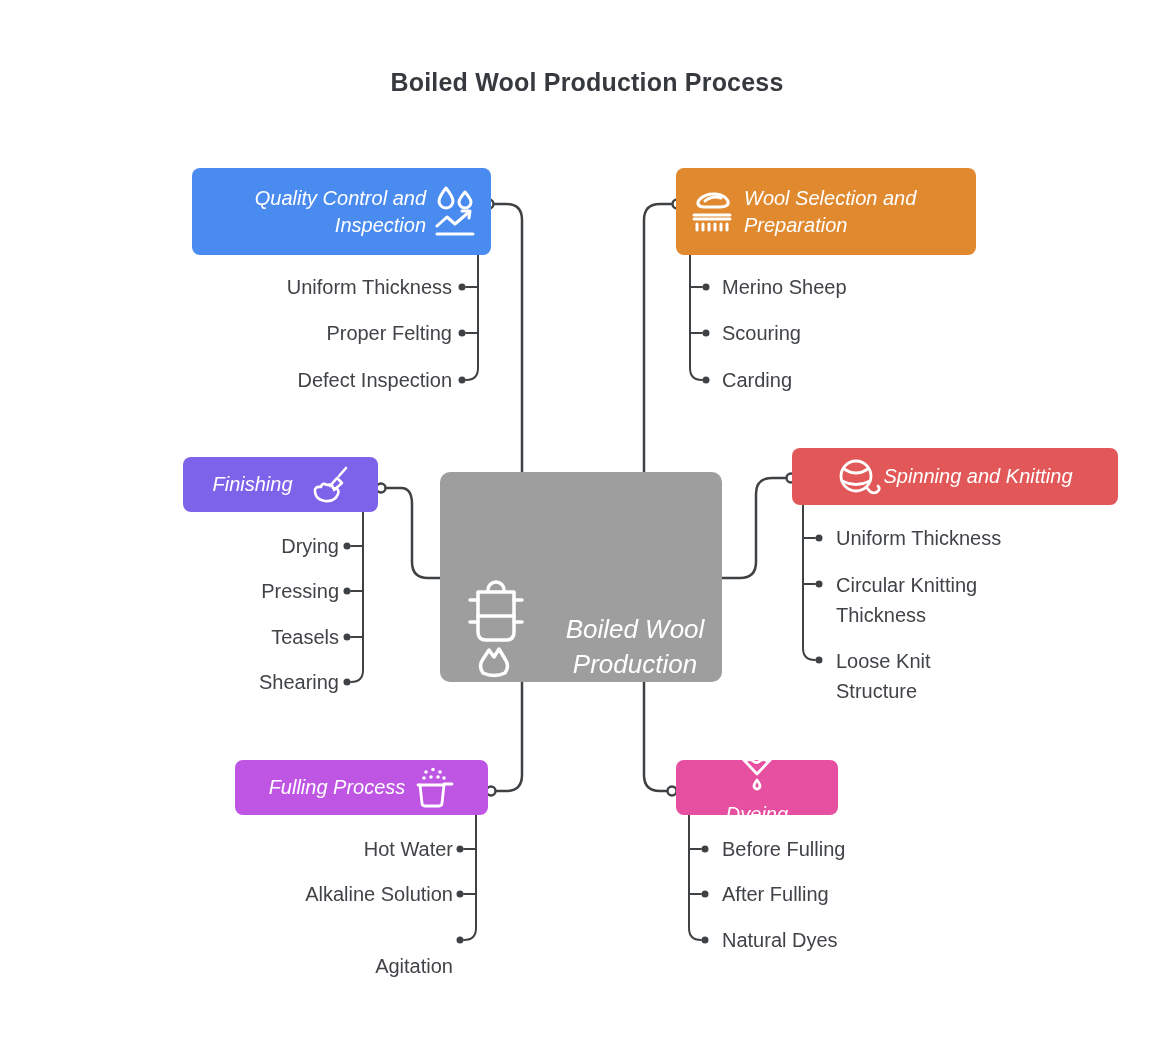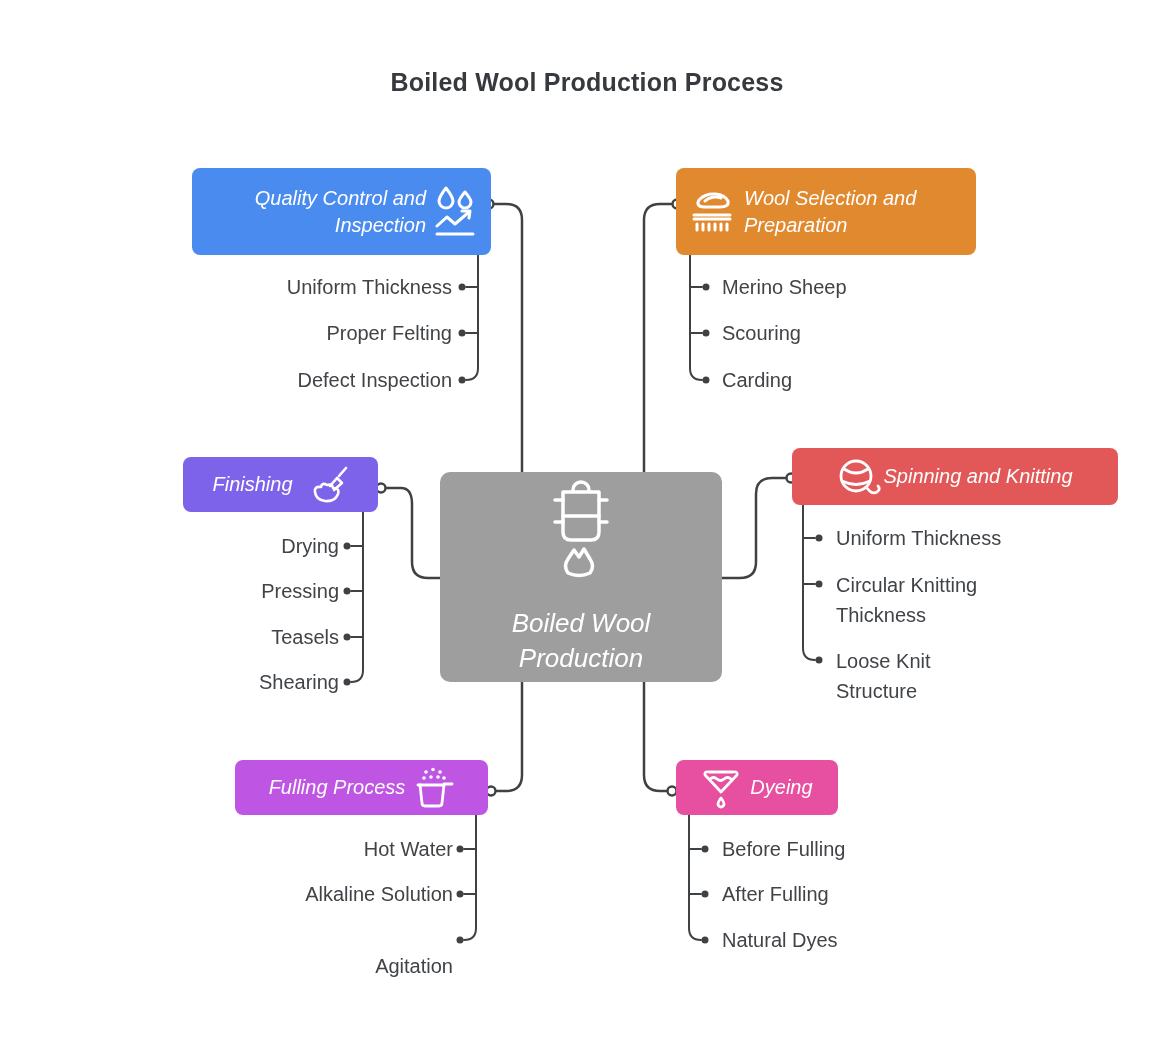--- a/index.html
+++ b/index.html
@@ -19,24 +19,24 @@
   }
   .node .lbl{font-size:20px;font-weight:500;line-height:27px;font-style:italic;}
   .node svg{flex:0 0 auto;display:block;}
   .n-quality{left:192px;top:168px;width:299px;height:87px;background:#4a8bf0;gap:9px;}
   .n-quality .lbl{text-align:right;max-width:225px;}
   .n-wool{left:676px;top:168px;width:300px;height:87px;background:#e0892f;gap:10px;}
   .n-wool .lbl{text-align:left;max-width:222px;}
   .n-finishing{left:183px;top:457px;width:195px;height:55px;background:#7d62ea;gap:16px;}
   .n-spinning{left:792px;top:448px;width:326px;height:57px;background:#e25757;}
   .n-fulling{left:235px;top:760px;width:253px;height:55px;background:#bf55e3;gap:9px;}
-  .n-dyeing{left:676px;top:760px;width:162px;height:55px;background:#e74fa0;gap:9px;}
+  .n-dyeing{left:676px;top:760px;width:162px;height:55px;background:#e74fa0;gap:9px;flex-direction:column;}
   .n-center{
     left:440px;top:472px;width:282px;height:210px;background:#9e9e9e;border-radius:10px;
-    flex-direction:column;gap:24px;
+    gap:24px;align-items:flex-end;
   }
   .n-center .lbl{font-size:26px;line-height:35px;text-align:center;max-width:210px;}
   .item{
     position:absolute;font-size:20px;line-height:28px;color:#404347;white-space:nowrap;
   }
   .item.wrap{white-space:normal;line-height:30px;}
   .item.r{text-align:right;}
   .item.l{text-align:left;}
 </style>
 </head>

